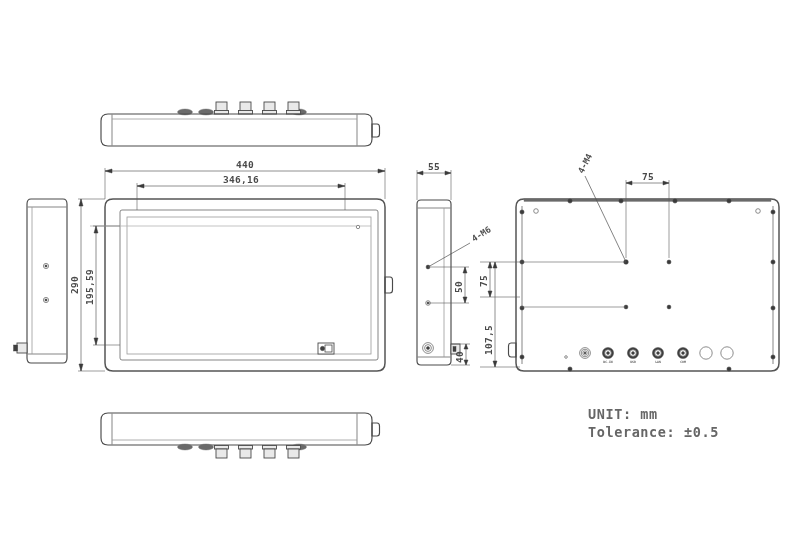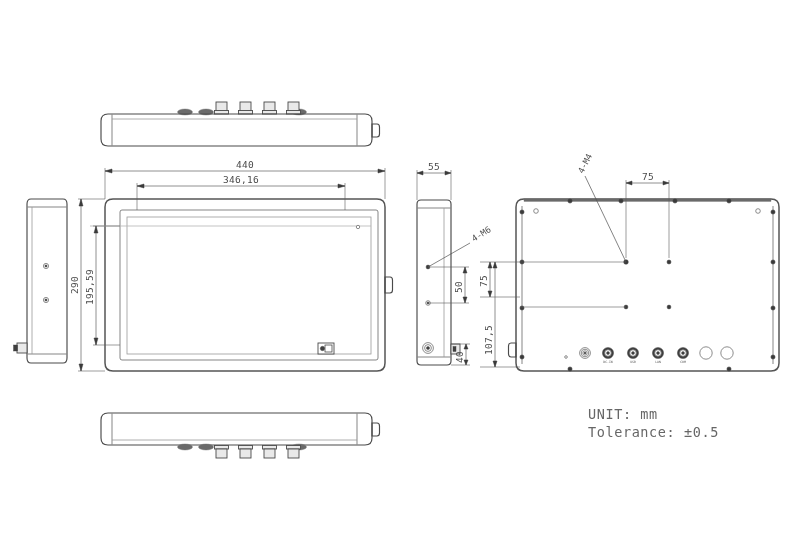--- a/index.html
+++ b/index.html
@@ -12,20 +12,21 @@
     width: 800px;
     height: 560px;
     overflow: hidden;
     font-family: "DejaVu Sans Mono", monospace;
   }
   #sheet {
     position: relative;
     width: 800px;
     height: 560px;
     background: #ffffff;
+    font-weight: bold;
   }
   svg#drawing {
     position: absolute;
     top: 0;
     left: 0;
     width: 800px;
     height: 560px;
     display: block;
   }
   

